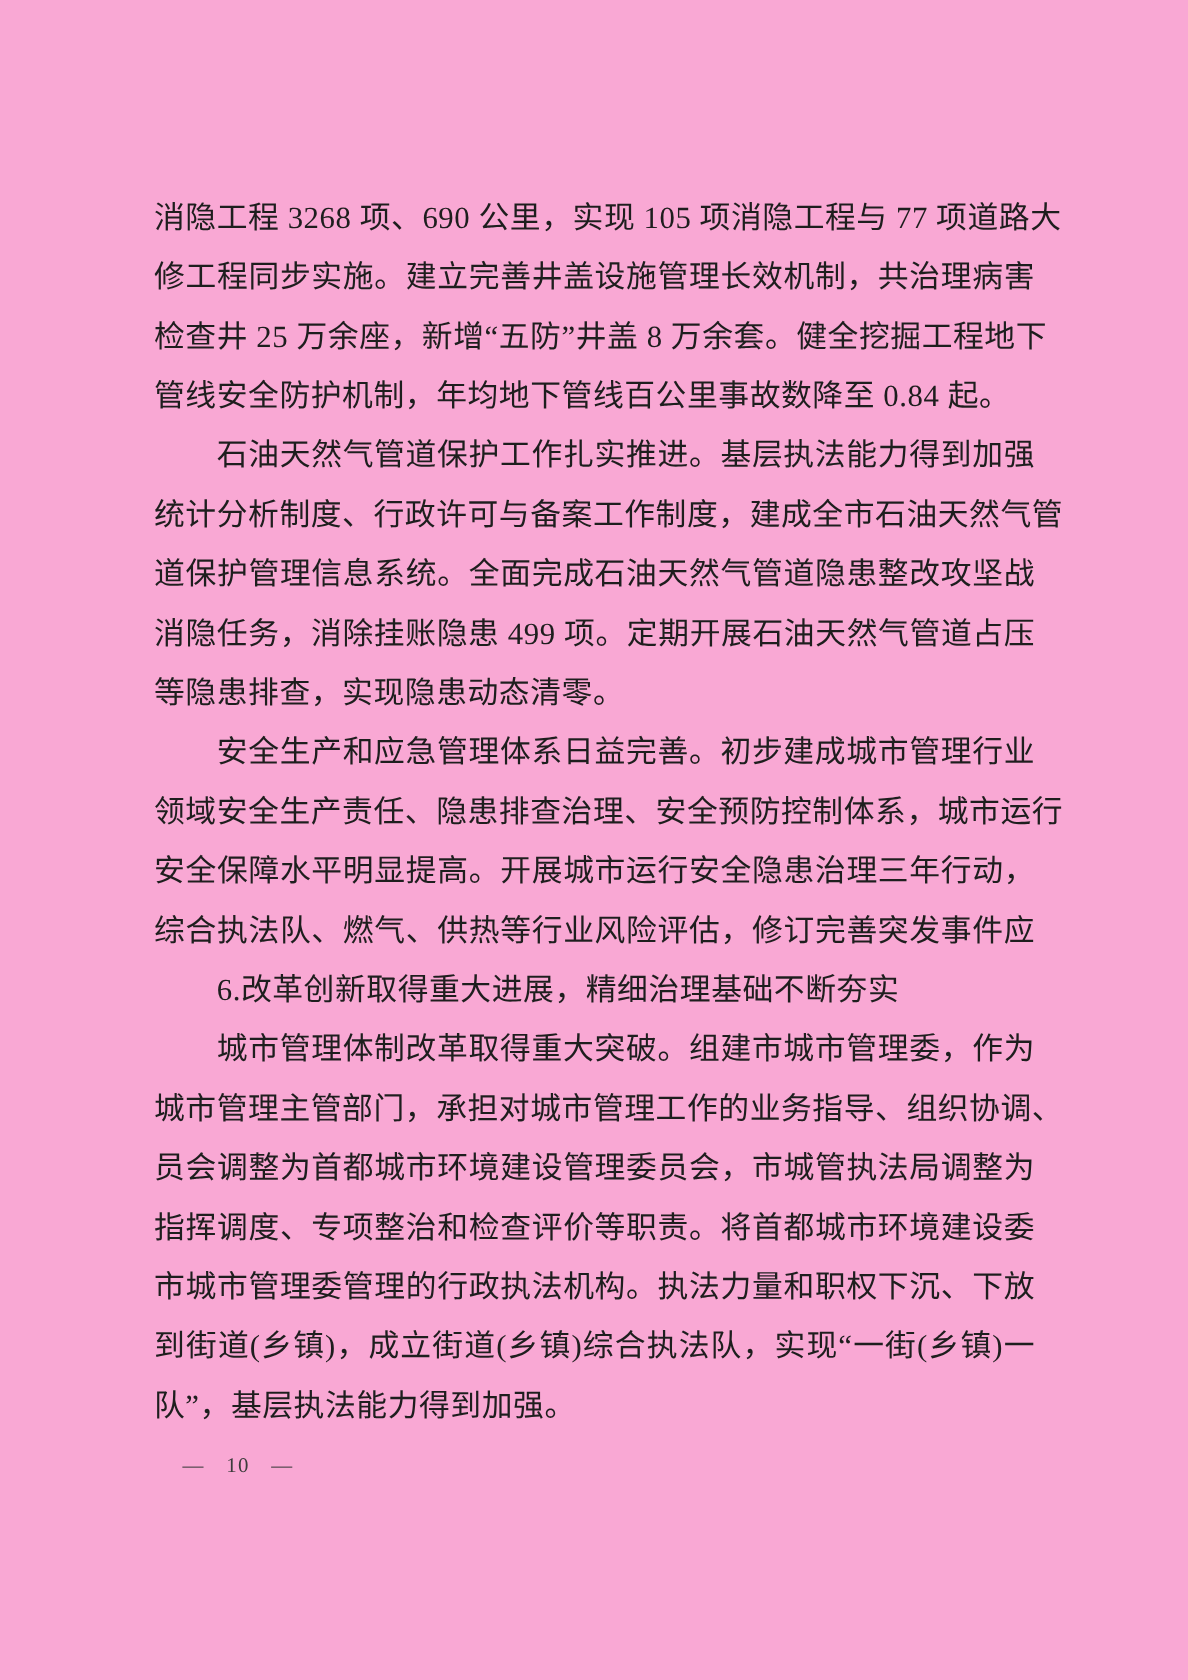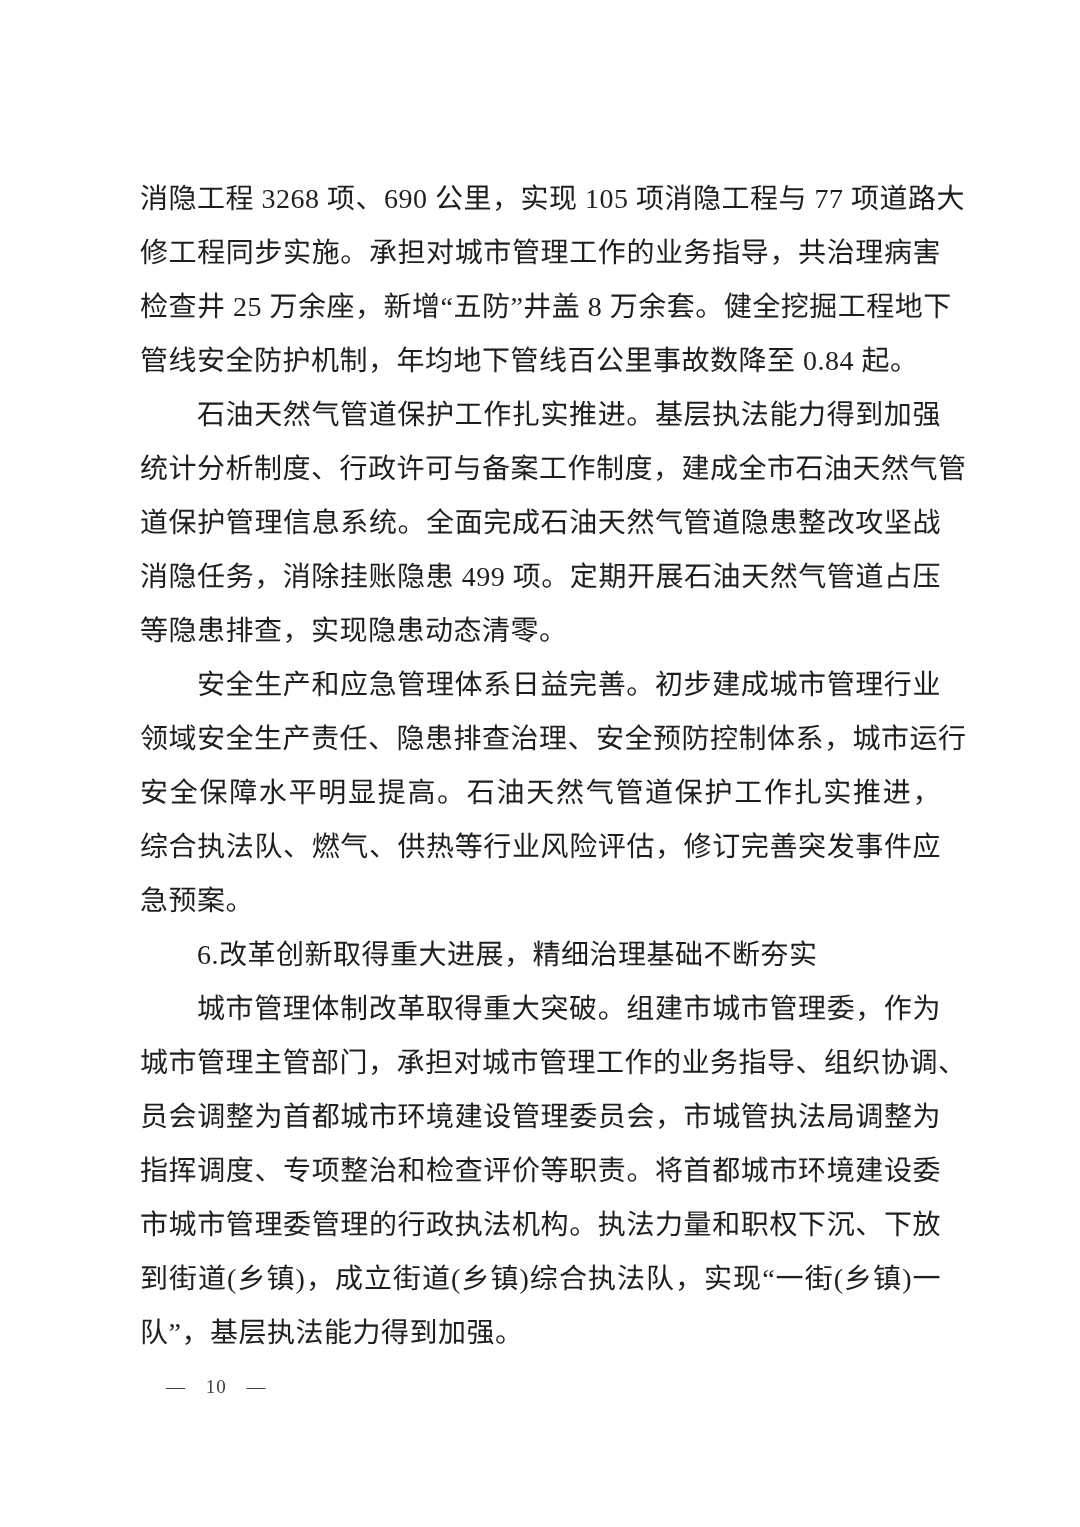--- a/index.html
+++ b/index.html
@@ -5,21 +5,21 @@
   html, body {
     margin: 0;
     padding: 0;
     background: #e8e8e8;
   }
   .page {
     position: relative;
     width: 1080px;
     height: 1527px;
     margin: 0 auto;
-    background: #ffffff;
+    background: #f9a8d4;
     font-family: "Liberation Serif", "DejaVu Serif", serif;
     color: #1e1e1e;
     overflow: hidden;
   }
   .body-block {
     position: absolute;
     left: 140px;
     top: 172px;
     width: 801px;
   }
@@ -53,37 +53,36 @@
 </style>
 </head>
 <body>
 
 <div class="page">
   <div class="body-block">
 
     <div id="paragraphs-container">
         <div class="para">
           <div class="line justify">消隐工程 3268 项、690 公里，实现 105 项消隐工程与 77 项道路大</div>
-          <div class="line justify">修工程同步实施。承担对城市管理工作的业务指导，共治理病害</div>
+          <div class="line justify">修工程同步实施。建立完善井盖设施管理长效机制，共治理病害</div>
           <div class="line justify">检查井 25 万余座，新增“五防”井盖 8 万余套。健全挖掘工程地下</div>
           <div class="line">管线安全防护机制，年均地下管线百公里事故数降至 0.84 起。</div>
         </div>
         <div class="para">
           <div class="line justify indent">石油天然气管道保护工作扎实推进。基层执法能力得到加强</div>
           <div class="line justify">统计分析制度、行政许可与备案工作制度，建成全市石油天然气管</div>
           <div class="line justify">道保护管理信息系统。全面完成石油天然气管道隐患整改攻坚战</div>
           <div class="line justify">消隐任务，消除挂账隐患 499 项。定期开展石油天然气管道占压</div>
           <div class="line">等隐患排查，实现隐患动态清零。</div>
         </div>
         <div class="para">
           <div class="line justify indent">安全生产和应急管理体系日益完善。初步建成城市管理行业</div>
           <div class="line justify">领域安全生产责任、隐患排查治理、安全预防控制体系，城市运行</div>
-          <div class="line justify">安全保障水平明显提高。石油天然气管道保护工作扎实推进，</div>
+          <div class="line justify">安全保障水平明显提高。开展城市运行安全隐患治理三年行动，</div>
           <div class="line justify">综合执法队、燃气、供热等行业风险评估，修订完善突发事件应</div>
-          <div class="line">急预案。</div>
         </div>
         <div class="para">
           <div class="line indent">6.改革创新取得重大进展，精细治理基础不断夯实</div>
         </div>
         <div class="para">
           <div class="line justify indent">城市管理体制改革取得重大突破。组建市城市管理委，作为</div>
           <div class="line justify">城市管理主管部门，承担对城市管理工作的业务指导、组织协调、</div>
           <div class="line justify">员会调整为首都城市环境建设管理委员会，市城管执法局调整为</div>
           <div class="line justify">指挥调度、专项整治和检查评价等职责。将首都城市环境建设委</div>
           <div class="line justify">市城市管理委管理的行政执法机构。执法力量和职权下沉、下放</div>

